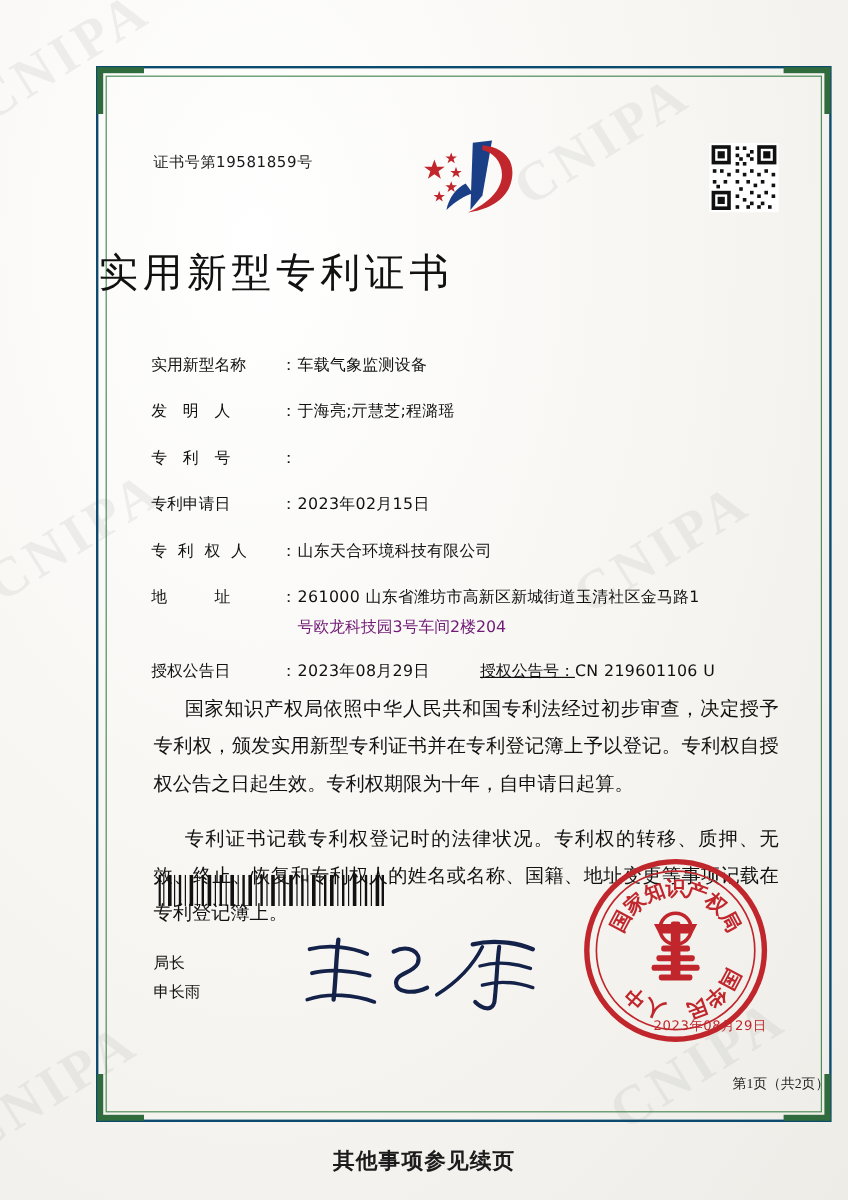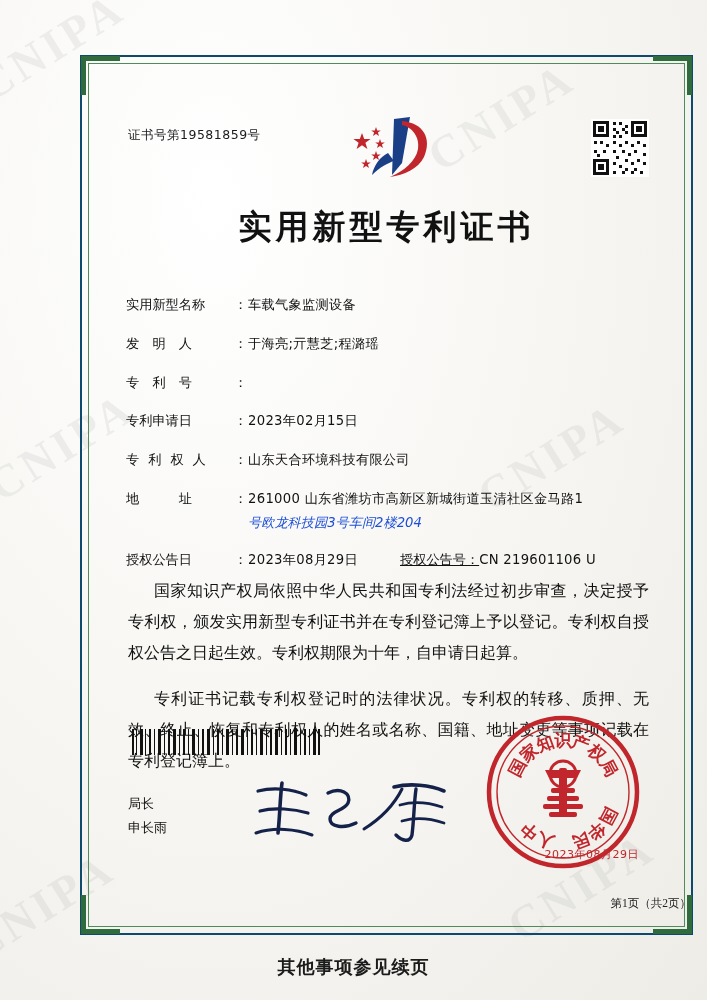--- a/index.html
+++ b/index.html
@@ -90,23 +90,22 @@
     position: absolute;
     right: 42px;
     top: 62px;
     width: 58px;
     height: 58px;
   }
   .title {
     position: absolute;
     left: 0; right: 0;
     top: 148px;
-    text-align: center;
     font-family: "DejaVu Sans", sans-serif;
-    font-weight: bold;
+    font-weight: normal;
     font-size: 33px;
     letter-spacing: 4px;
     color: #111;
   }
   .fields {
     position: absolute;
     left: 44px;
     top: 238px;
     right: 36px;
   }
@@ -138,22 +137,21 @@
   .second-label {
     margin-left: 42px;
     white-space: nowrap;
     text-decoration: underline;
   }
   .addr-second {
     padding-left: 122px;
     font-size: 13.2px;
     margin-top: -14px;
     margin-bottom: 18px;
-    color: #1d4ed8;
-    font-style: italic;
+    color: #701a75;
   }
   .paras {
     position: absolute;
     left: 46px;
     right: 42px;
     top: 518px;
     font-size: 16px;
     line-height: 1.95;
     color: #111;
     text-align: justify;

